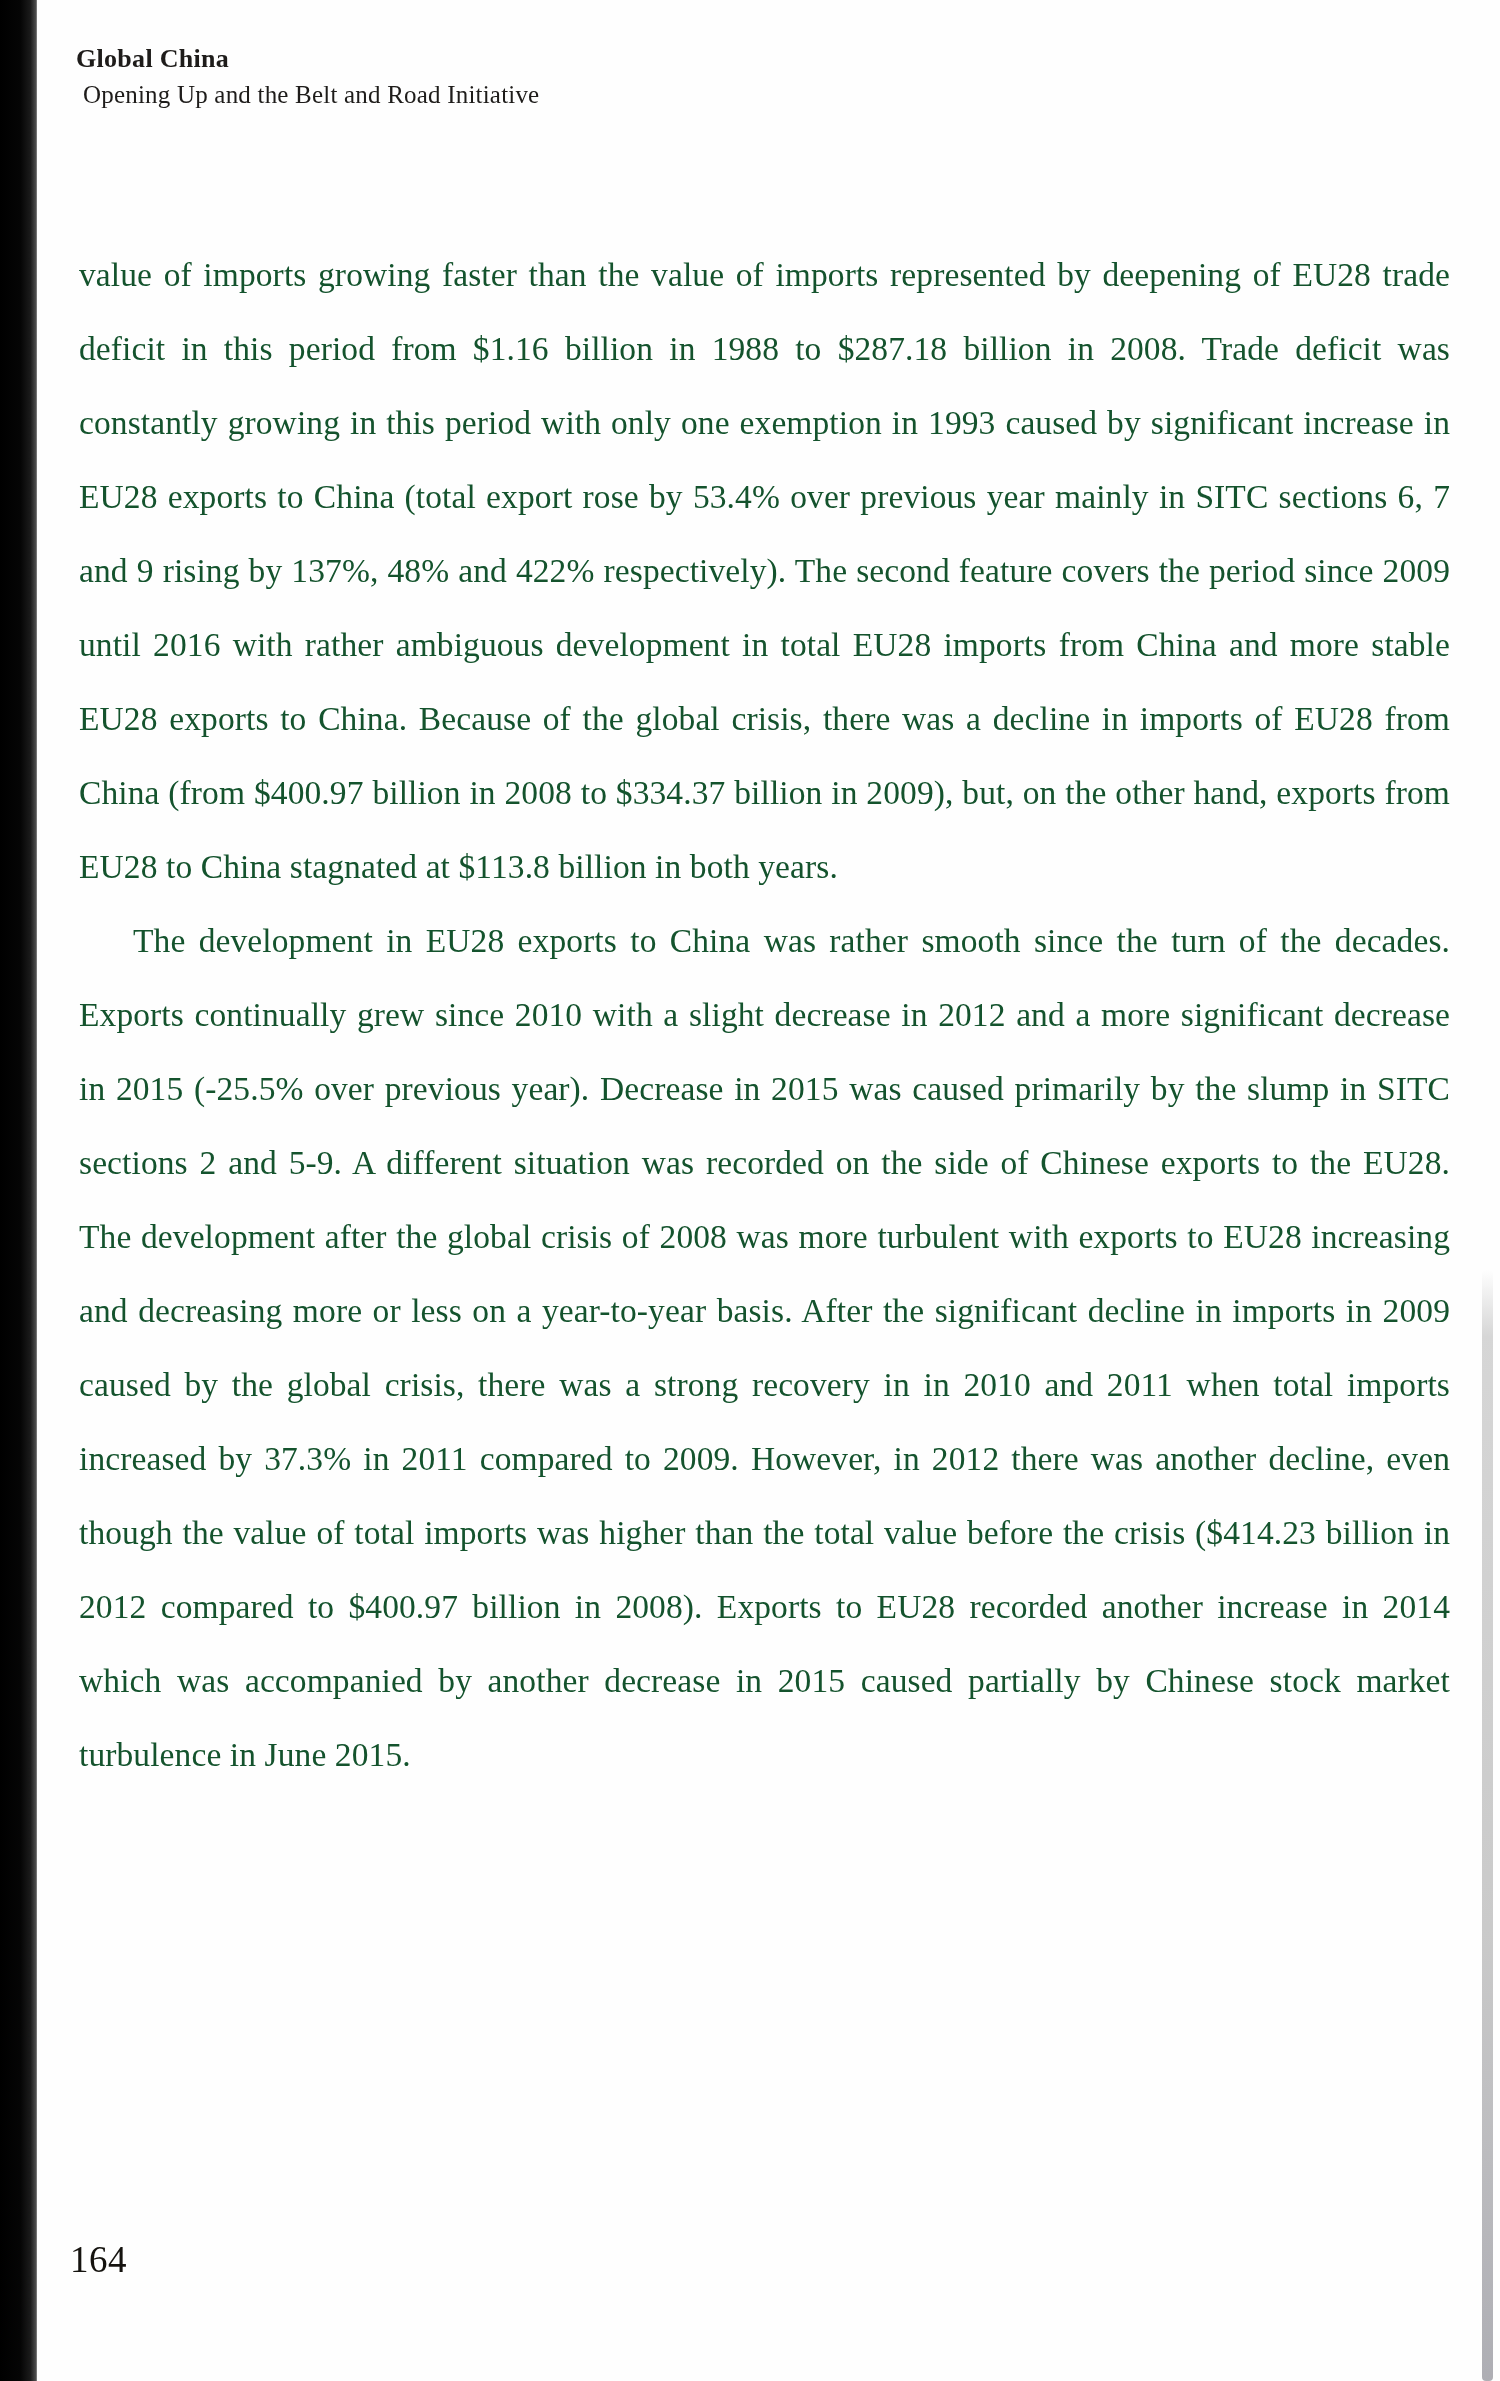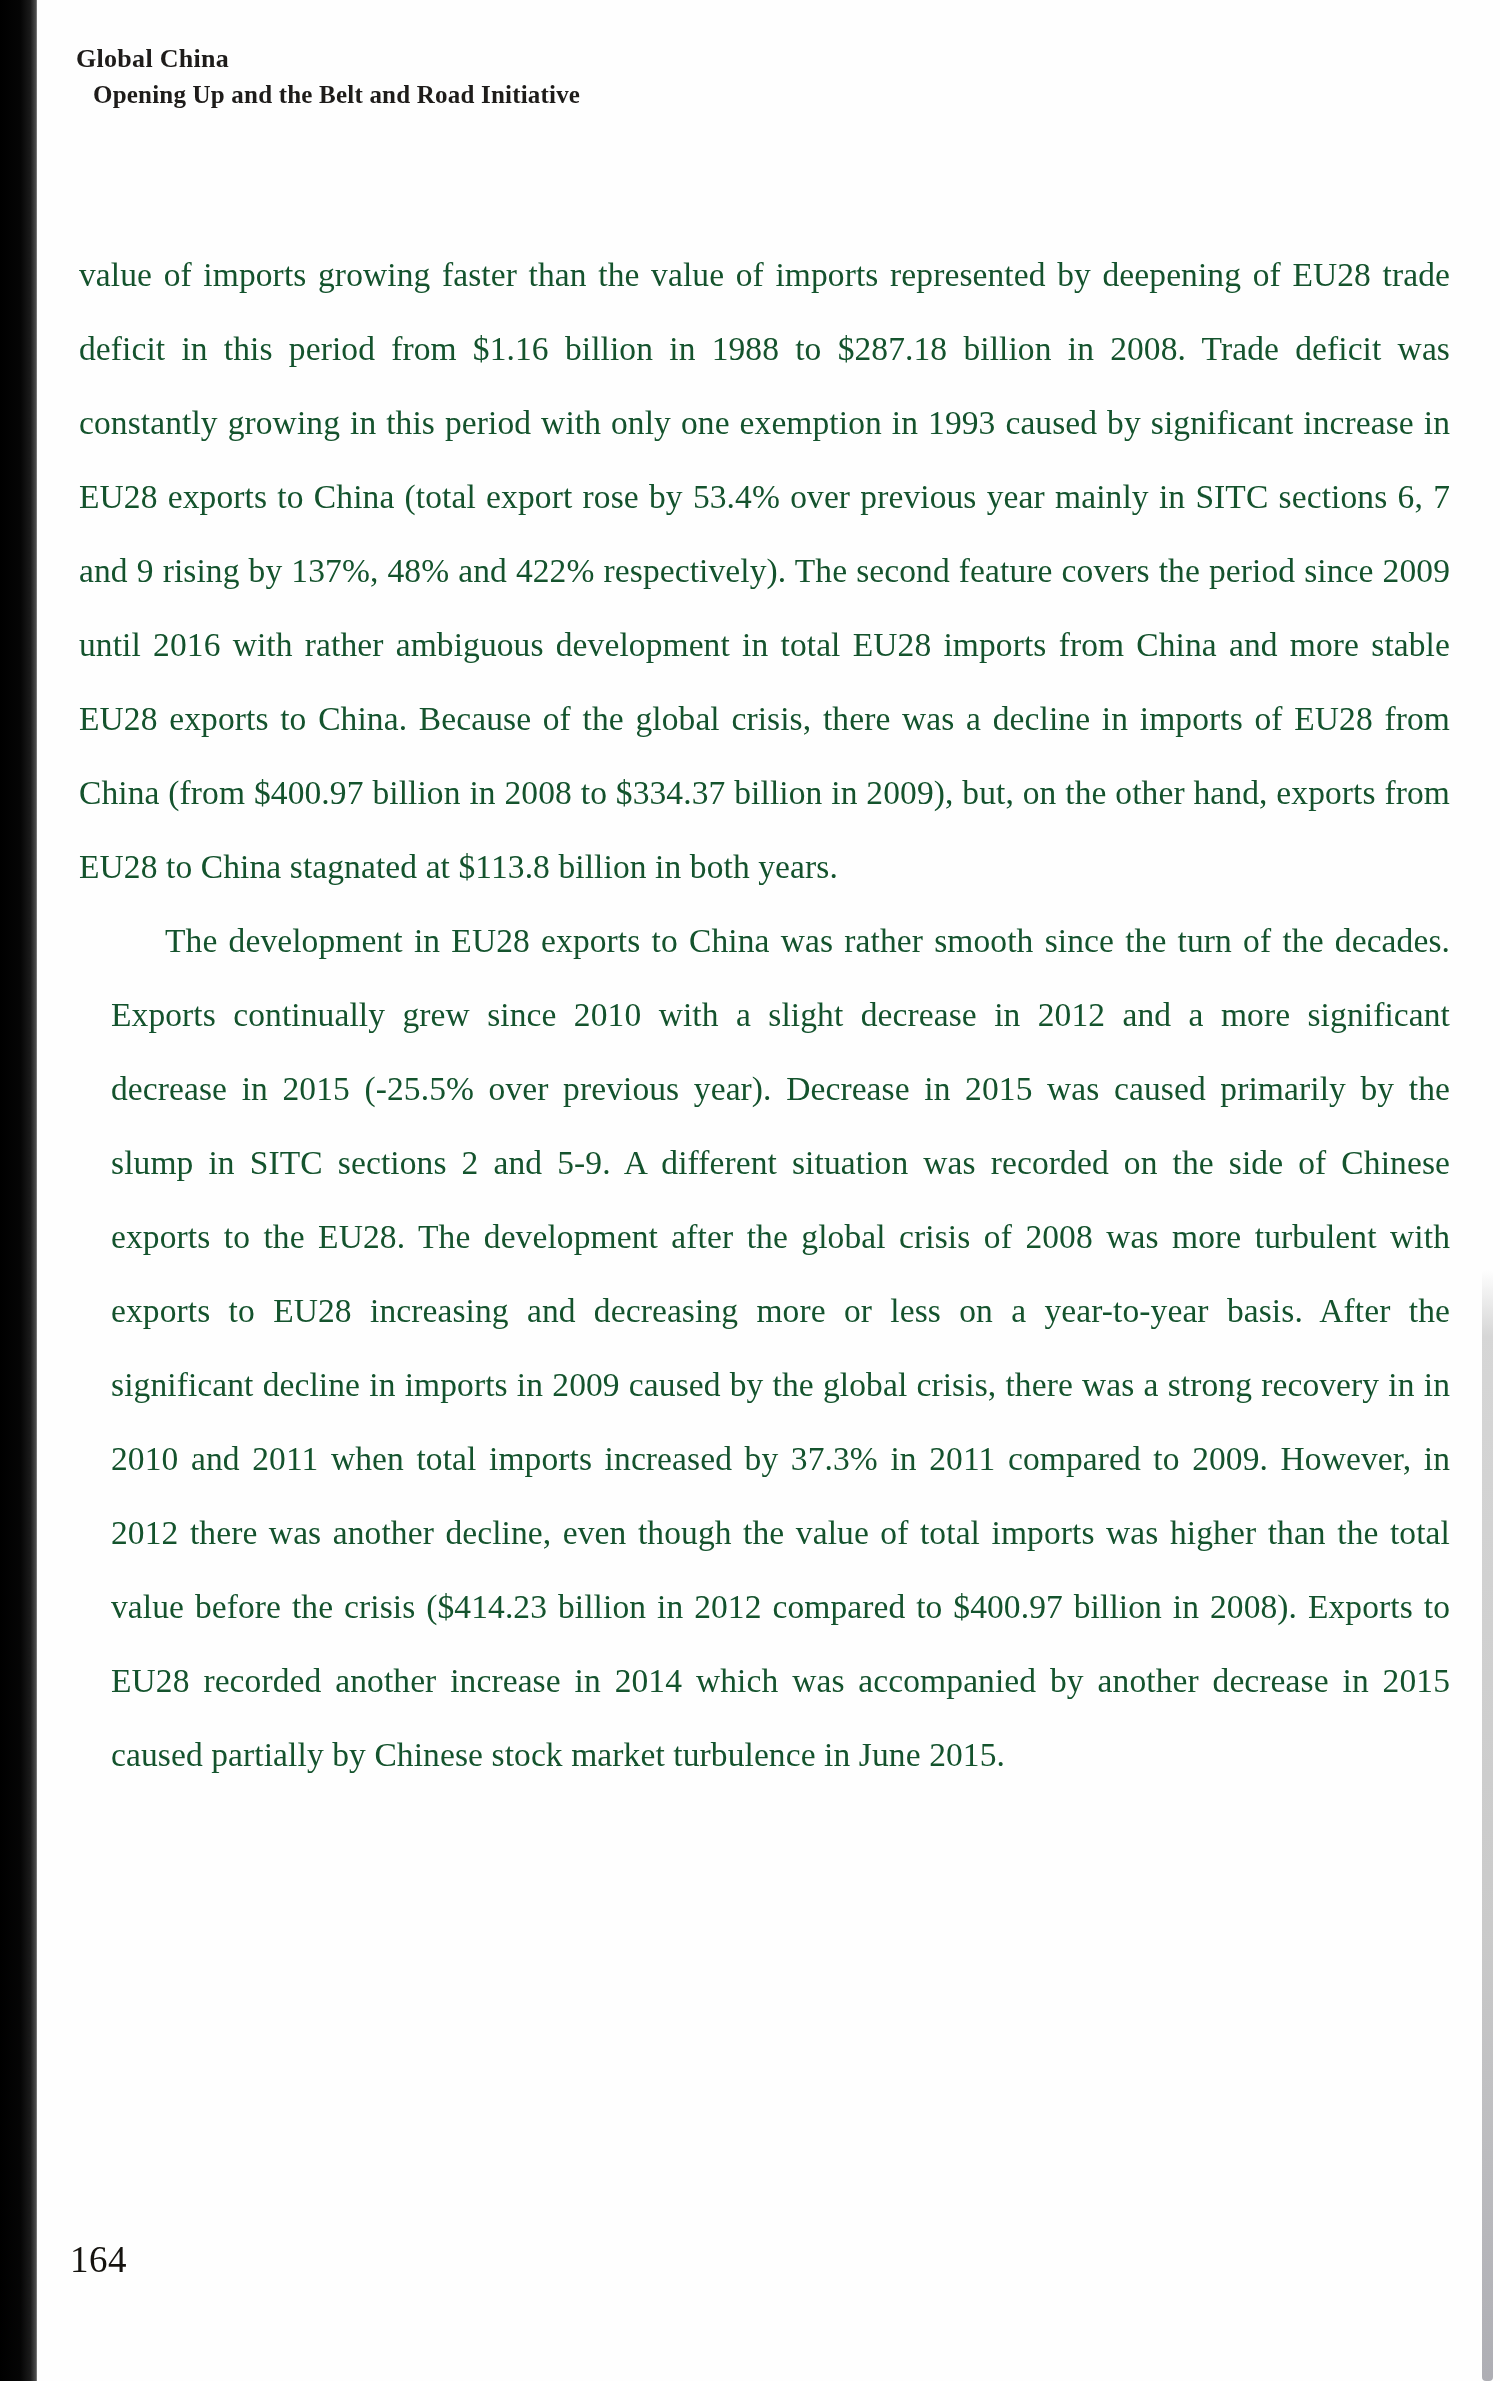--- a/index.html
+++ b/index.html
@@ -46,38 +46,38 @@
     top: 44px;
     color: #1e1c1a;
   }
   .book-title {
     font-size: 26px;
     font-weight: 600;
     letter-spacing: 0.3px;
   }
   .book-subtitle {
     font-size: 25px;
-    font-weight: 700;
+    font-weight: 400;
     margin-top: 7px;
-    margin-left: 17px;
+    margin-left: 7px;
     letter-spacing: 0.2px;
   }
   .body-text {
     position: absolute;
     left: 79px;
     top: 238px;
     width: 1371px;
     font-size: 33.5px;
     line-height: 74px;
     color: #14532d;
     text-align: justify;
     letter-spacing: 0.1px;
   }
   .para { margin: 0; }
-  .para.indent { text-indent: 54px; margin-left: 32px; }
+  .para.indent { text-indent: 54px; }
   .para sup {
     font-size: 0.58em;
     vertical-align: super;
     line-height: 0;
   }
   .page-number {
     position: absolute;
     left: 70px;
     top: 2238px;
     font-size: 37px;

